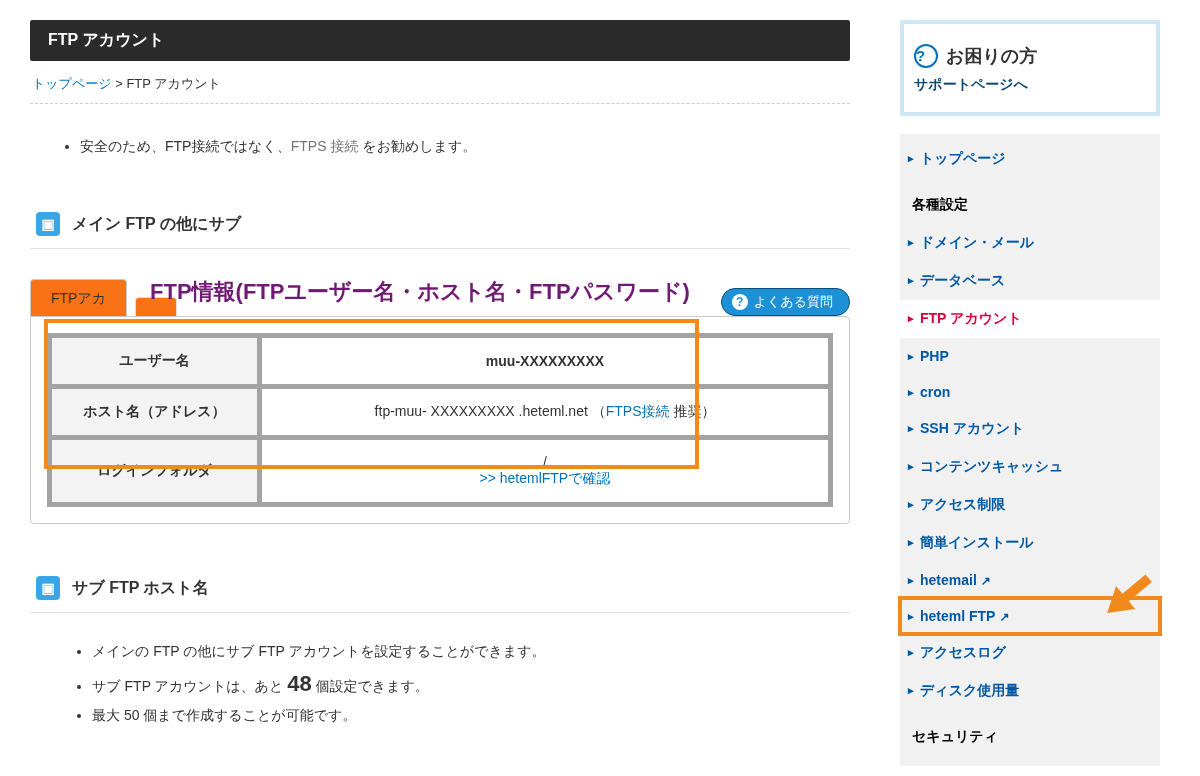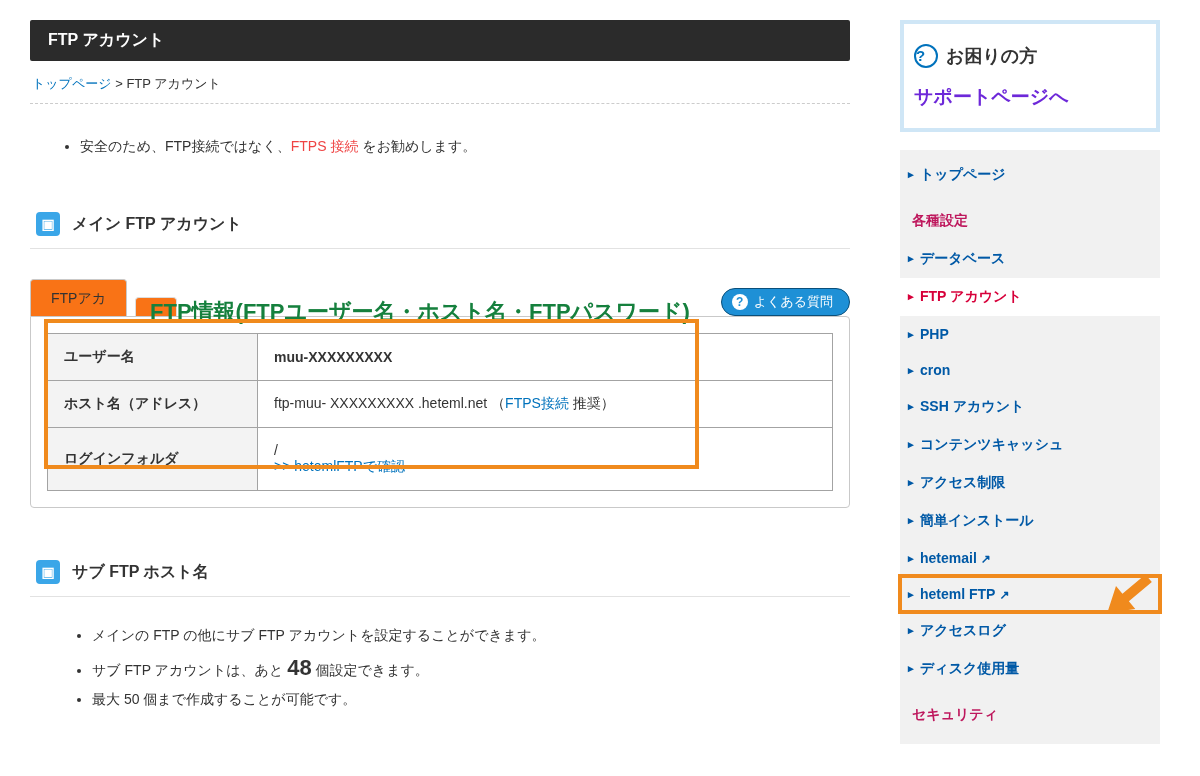--- a/index.html
+++ b/index.html
@@ -6,53 +6,53 @@
   body { font-family: "Hiragino Kaku Gothic ProN", "メイリオ", Meiryo, sans-serif; font-size: 14px; color: #333; background: #fff; }
   .page { width: 1200px; min-height: 776px; display: flex; padding: 0 0 0 30px; }
   .main { width: 850px; padding-right: 30px; }
   .side { width: 260px; margin-left: 20px; }
 
   .title-bar { background: #2b2b2b; color: #fff; font-weight: bold; font-size: 16px; padding: 10px 18px; margin-top: 20px; border-radius: 2px; }
   .breadcrumbs { font-size: 13px; color: #333; padding: 14px 2px 10px; border-bottom: 1px dashed #ccc; }
   .breadcrumbs a { color: #0072bc; text-decoration: none; }
   .notice { padding: 30px 30px 30px 50px; }
   .notice li { list-style: disc; margin: 4px 0; }
-  .notice a { color: #ef4444; text-decoration: none; text-align: right; }
+  .notice a { color: #737373; text-decoration: none; text-align: right; }
 
   .section-h { display: flex; align-items: center; gap: 12px; font-size: 16px; font-weight: bold; padding: 12px 6px; border-bottom: 1px solid #e2e2e2; margin-top: 10px; }
   .section-icon { width: 24px; height: 24px; background: #3aa6e8; border-radius: 4px; display: flex; align-items: center; justify-content: center; color: #fff; font-size: 14px; }
 
   .tabs-row { display: flex; align-items: flex-end; gap: 8px; margin-top: 30px; position: relative; }
   .tab { border: 1px solid #c9c9c9; border-bottom: none; padding: 10px 20px 8px; font-size: 14px; background: #f97316; border-radius: 4px 4px 0 0; }
   .tab.ghost { color: #999; border-color: #ddd; }
   .btn-pill { background: #1e90d6; color: #fff; border-radius: 14px; padding: 4px 16px 4px 10px; font-size: 13px; display: inline-flex; align-items: center; gap: 6px; border: 1px solid #0a4f7a; margin-left: auto; }
   .btn-pill .q { display:inline-block; width:16px; height:16px; border-radius:50%; background:#fff; color:#1e90d6; font-size:12px; font-weight:bold; text-align:center; line-height:16px; }
 
   .panel { border: 1px solid #c9c9c9; padding: 16px; border-radius: 0 4px 4px 4px; background:#fff; }
   .info-table { width: 100%; border-collapse: collapse; }
-  .info-table th, .info-table td { border: 1px solid #a3a3a3; padding: 14px 16px; text-align: left; font-size: 14px; }
+  .info-table th, .info-table td { border: 5px solid #a3a3a3; padding: 14px 16px; text-align: center; font-size: 14px; }
   .info-table th { background: #f3f3f3; width: 210px; font-weight: bold; }
   .info-table a { color: #0072bc; text-decoration: none; }
 
-  .callout-text { color: #15803d; font-size: 22px; font-weight: bold; position: absolute; top: -2px; left: 120px; white-space: nowrap; margin-top: 20px; }
+  .callout-text { color: #701a75; font-size: 22px; font-weight: bold; position: absolute; top: -2px; left: 120px; white-space: nowrap; }
   .hl-box-a { position: absolute; border: 4px solid #f08a1d; pointer-events: none; }
 
   .sub-list { padding: 20px 30px 20px 50px; }
   .sub-list li { list-style: disc; margin: 10px 12px; }
   .big-num { font-size: 22px; font-weight: bold; }
 
   
   .help-box { border: 4px solid #cfe6f6; text-align: left; padding: 20px 10px 18px; margin-top: 20px; }
   .help-box .t { font-size: 18px; font-weight: bold; }
   .help-box .t::before { content:"?"; display:inline-block; width:20px; height:20px; border:2px solid #0072bc; color:#0072bc; border-radius:50%; font-weight:bold; margin-right:8px; line-height:20px; font-size:15px; vertical-align:1px; }
-  .help-box a { color: #6d28d9; text-decoration: none; font-weight: bold; display: block; margin-top: 16px; font-size: 19px; }
+  .help-box a { color: #0c4a6e; text-decoration: none; font-weight: bold; display: block; margin-top: 8px; font-size: 14px; }
 
   .side-menu { background: #f1f1f1; margin-top: 18px; padding: 6px 0 10px; }
   .sm-item, .sm-head { display:block; padding:10px 12px 10px 20px; font-size:14px; text-decoration:none; position:relative; }
-  .sm-head { font-weight:bold; color:#be185d; padding-left:12px; margin-top:8px; }
+  .sm-head { font-weight:bold; color:#000000; padding-left:12px; margin-top:8px; }
   .sm-item { color:#0059a6; font-weight:bold; }
   .sm-item::before { content:"▸"; color:#0059a6; position:absolute; left:8px; font-size:11px; top:12px; }
   .sm-item.active { background:#fff; color:#d7003a; }
   .sm-item.active::before { color:#d7003a; }
   .ext-icon { font-size:12px; margin-left:4px; color:#0059a6; }
 
   .hl-sidebar { outline:4px solid #f08a1d; outline-offset:-2px; }
 
   .relwrap { position: relative; }
 </style>
@@ -70,21 +70,21 @@
     </div>
 
     <ul class="notice">
       <li>
         <span>安全のため、FTP接続ではなく、</span><a href="#">FTPS 接続</a><span> をお勧めします。</span>
       </li>
     </ul>
 
     <div class="section-h">
       <span class="section-icon">▣</span>
-      <span>メイン FTP アカウント</span>
+      <span>メイン FTP の他にサブ</span>
     </div>
 
     <div class="relwrap">
       <div class="tabs-row">
         <div class="tab">FTPアカ</div>
         <div class="tab ghost"> </div>
         <div style="flex:1"></div>
         <div class="btn-pill">
           <span class="q">?</span>
           <span>よくある質問</span>
@@ -136,20 +136,21 @@
   <div class="side relwrap">
     <div class="help-box">
       <div class="t">お困りの方</div>
       <a href="#">サポートページへ</a>
     </div>
 
     <div class="side-menu">
       <a class="sm-item" href="#">トップページ</a>
 
       <div class="sm-head">各種設定</div>
+      <a class="sm-item" href="#">ドメイン・メール</a>
       <a class="sm-item" href="#">データベース</a>
       <a class="sm-item active" href="#">FTP アカウント</a>
       <a class="sm-item" href="#">PHP</a>
       <a class="sm-item" href="#">cron</a>
       <a class="sm-item" href="#">SSH アカウント</a>
       <a class="sm-item" href="#">コンテンツキャッシュ</a>
       <a class="sm-item" href="#">アクセス制限</a>
 
       <a class="sm-item" href="#">簡単インストール</a>
       <a class="sm-item" href="#"><span>hetemail</span><span class="ext-icon">↗</span></a>

